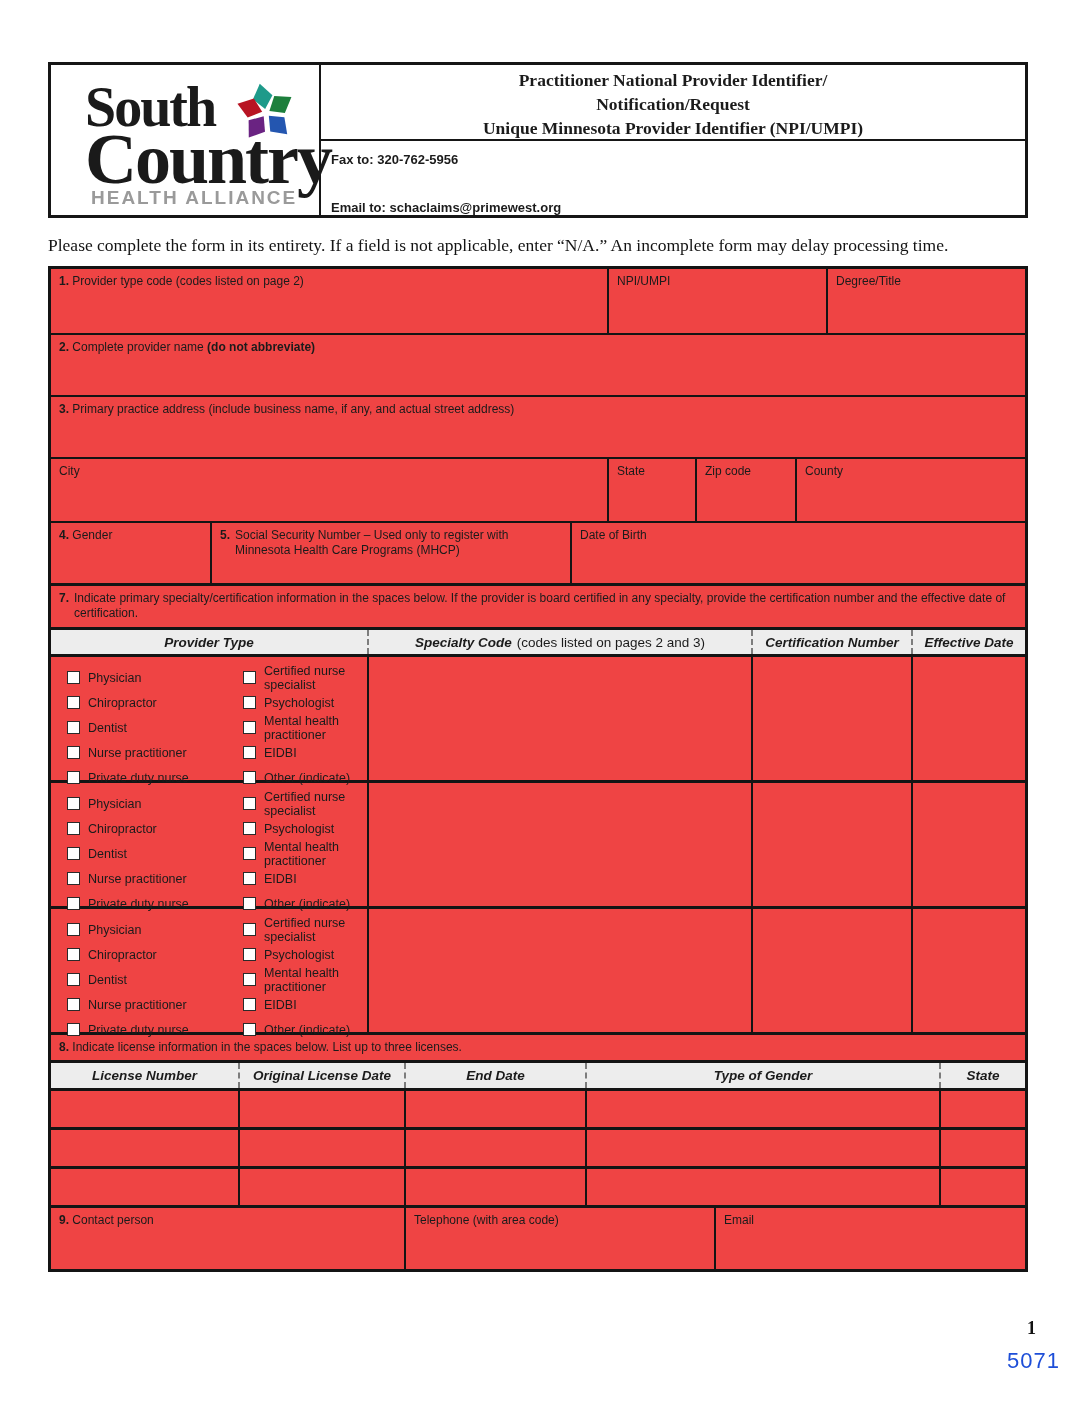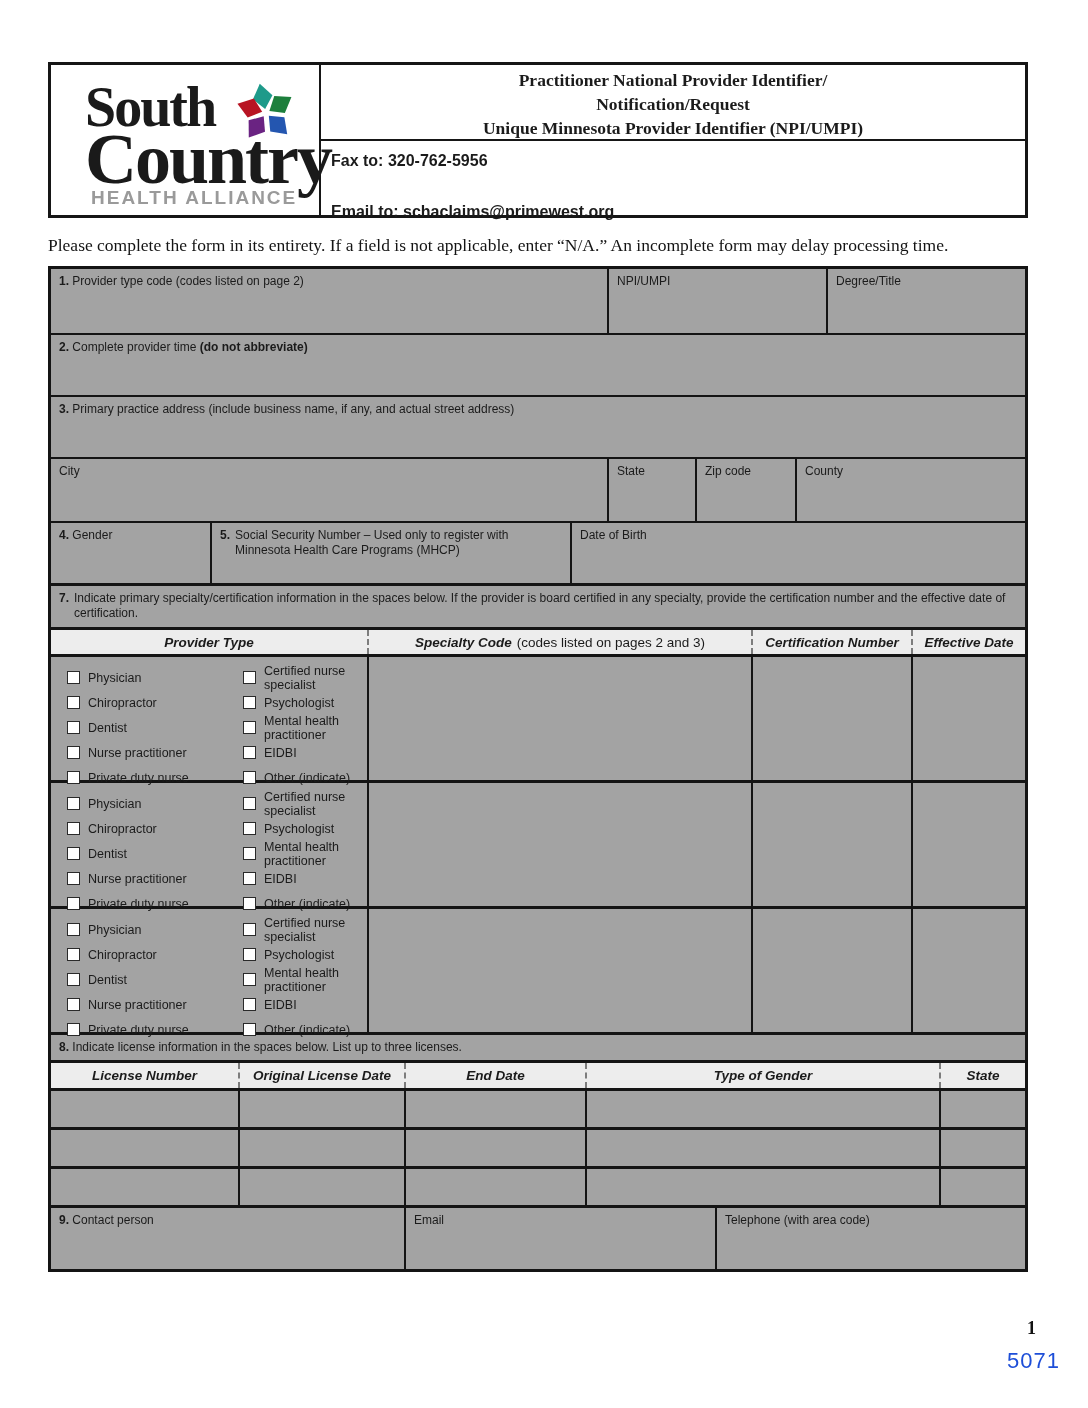--- a/index.html
+++ b/index.html
@@ -20,32 +20,32 @@
   .logo-south{top:14px;font-size:56px;}
   .logo-country{top:58px;font-size:72px;}
   .logo-sub{position:absolute;left:40px;top:122px;font-size:19px;font-weight:bold;color:#9a9a9a;letter-spacing:2px;white-space:nowrap;}
   .logo-star{position:absolute;left:182px;top:8px;}
   .head-right{flex:1;display:flex;flex-direction:column;box-sizing:border-box;}
   .title-cell{
     height:76px;box-sizing:border-box;border-bottom:2px solid #161616;
     text-align:center;font-family:"Liberation Serif",serif;font-weight:bold;
     font-size:17.5px;line-height:24px;padding-top:3px;
   }
-  .faxmail{flex:1;padding:9px 10px;font-size:16px;font-weight:bold;}
+  .faxmail{flex:1;padding:9px 10px;font-size:13px;font-weight:bold;}
   .fax-line{margin-top:2px;}
   .email-line{margin-top:33px;}
 
   
   .intro{
     margin-top:16px;font-family:"Liberation Serif",serif;
     font-size:17.5px;line-height:23px;color:#141414;width:978px;
   }
 
   
-  .stack{margin-top:9px;border:3px solid #141414;box-sizing:border-box;width:980px;background:#a3a3a3;}
+  .stack{margin-top:9px;border:3px solid #141414;box-sizing:border-box;width:980px;background:#ef4444;}
   .frow{display:flex;box-sizing:border-box;border-top:2px solid #141414;}
   .frow.first{border-top:none;}
   .frow.thick{border-top:3px solid #141414;}
   .fcell{box-sizing:border-box;padding:5px 8px;font-size:12px;line-height:15px;flex:none;}
   .fcell.grow{flex:1;}
   .bl{border-left:2px solid #141414;}
   .num{font-weight:bold;}
   .bold{font-weight:bold;}
   .numline{display:flex;}
   .numline .num{flex:none;margin-right:5px;}
@@ -131,21 +131,21 @@
         <span>NPI/UMPI</span>
       </div>
       <div class="fcell bl grow">
         <span>Degree/Title</span>
       </div>
     </div>
 
     <div class="frow h62">
       <div class="fcell grow">
         <span class="num">2.</span>
-        <span>Complete provider time</span>
+        <span>Complete provider name</span>
         <span class="bold">(do not abbreviate)</span>
       </div>
     </div>
 
     <div class="frow h62">
       <div class="fcell grow">
         <span class="num">3.</span>
         <span>Primary practice address (include business name, if any, and actual street address)</span>
       </div>
     </div>
@@ -411,25 +411,25 @@
       <div class="fcell bl" style="width:181px"></div>
       <div class="fcell bl" style="width:354px"></div>
       <div class="fcell bl grow"></div>
     </div>
 
     <div class="frow thick h64">
       <div class="fcell" style="width:353px">
         <span class="num">9.</span>
         <span>Contact person</span>
       </div>
+      <div class="fcell bl" style="width:310px">
+        <span>Telephone (with area code)</span>
+      </div>
       <div class="fcell bl grow">
         <span>Email</span>
       </div>
-      <div class="fcell bl" style="width:310px">
-        <span>Telephone (with area code)</span>
-      </div>
     </div>
 
   </div>
 </div>
 
 <div class="page-num">1</div>
 <div class="form-code">5071</div>
 
 </body></html>

